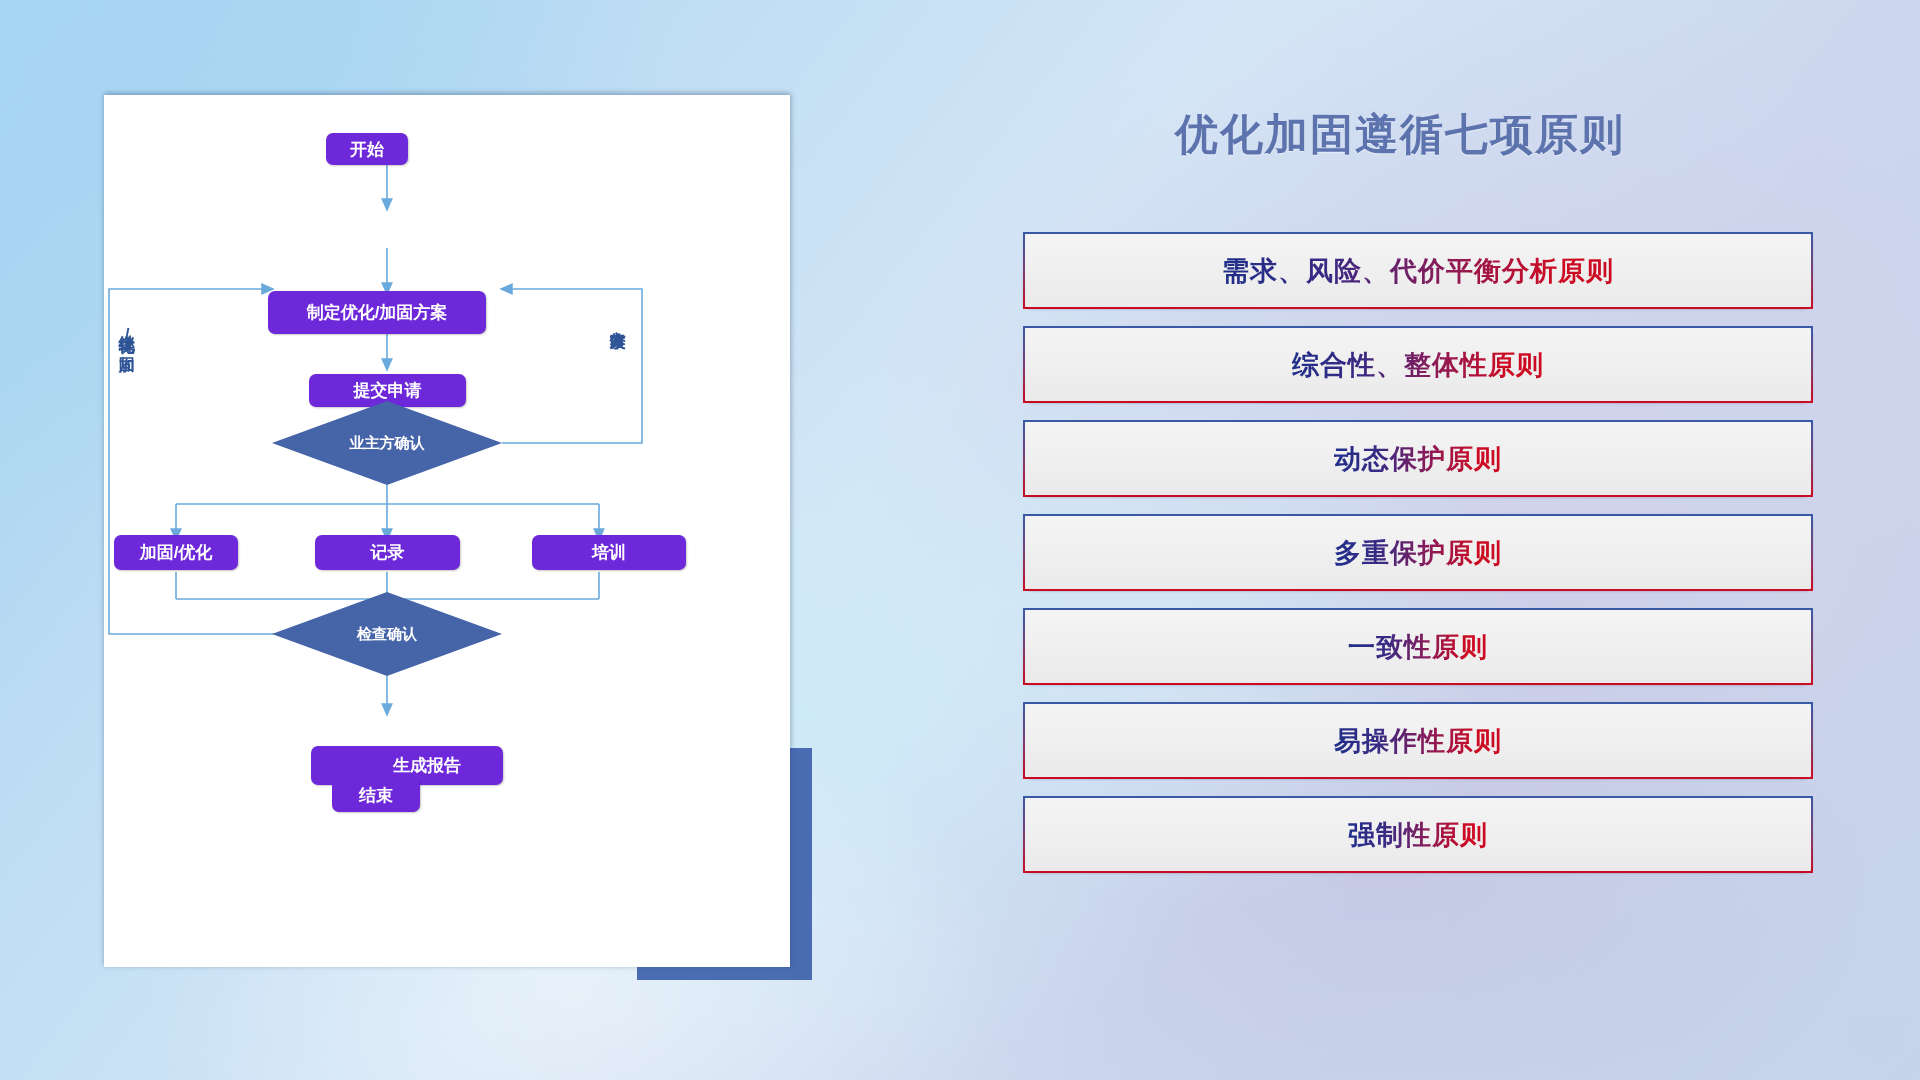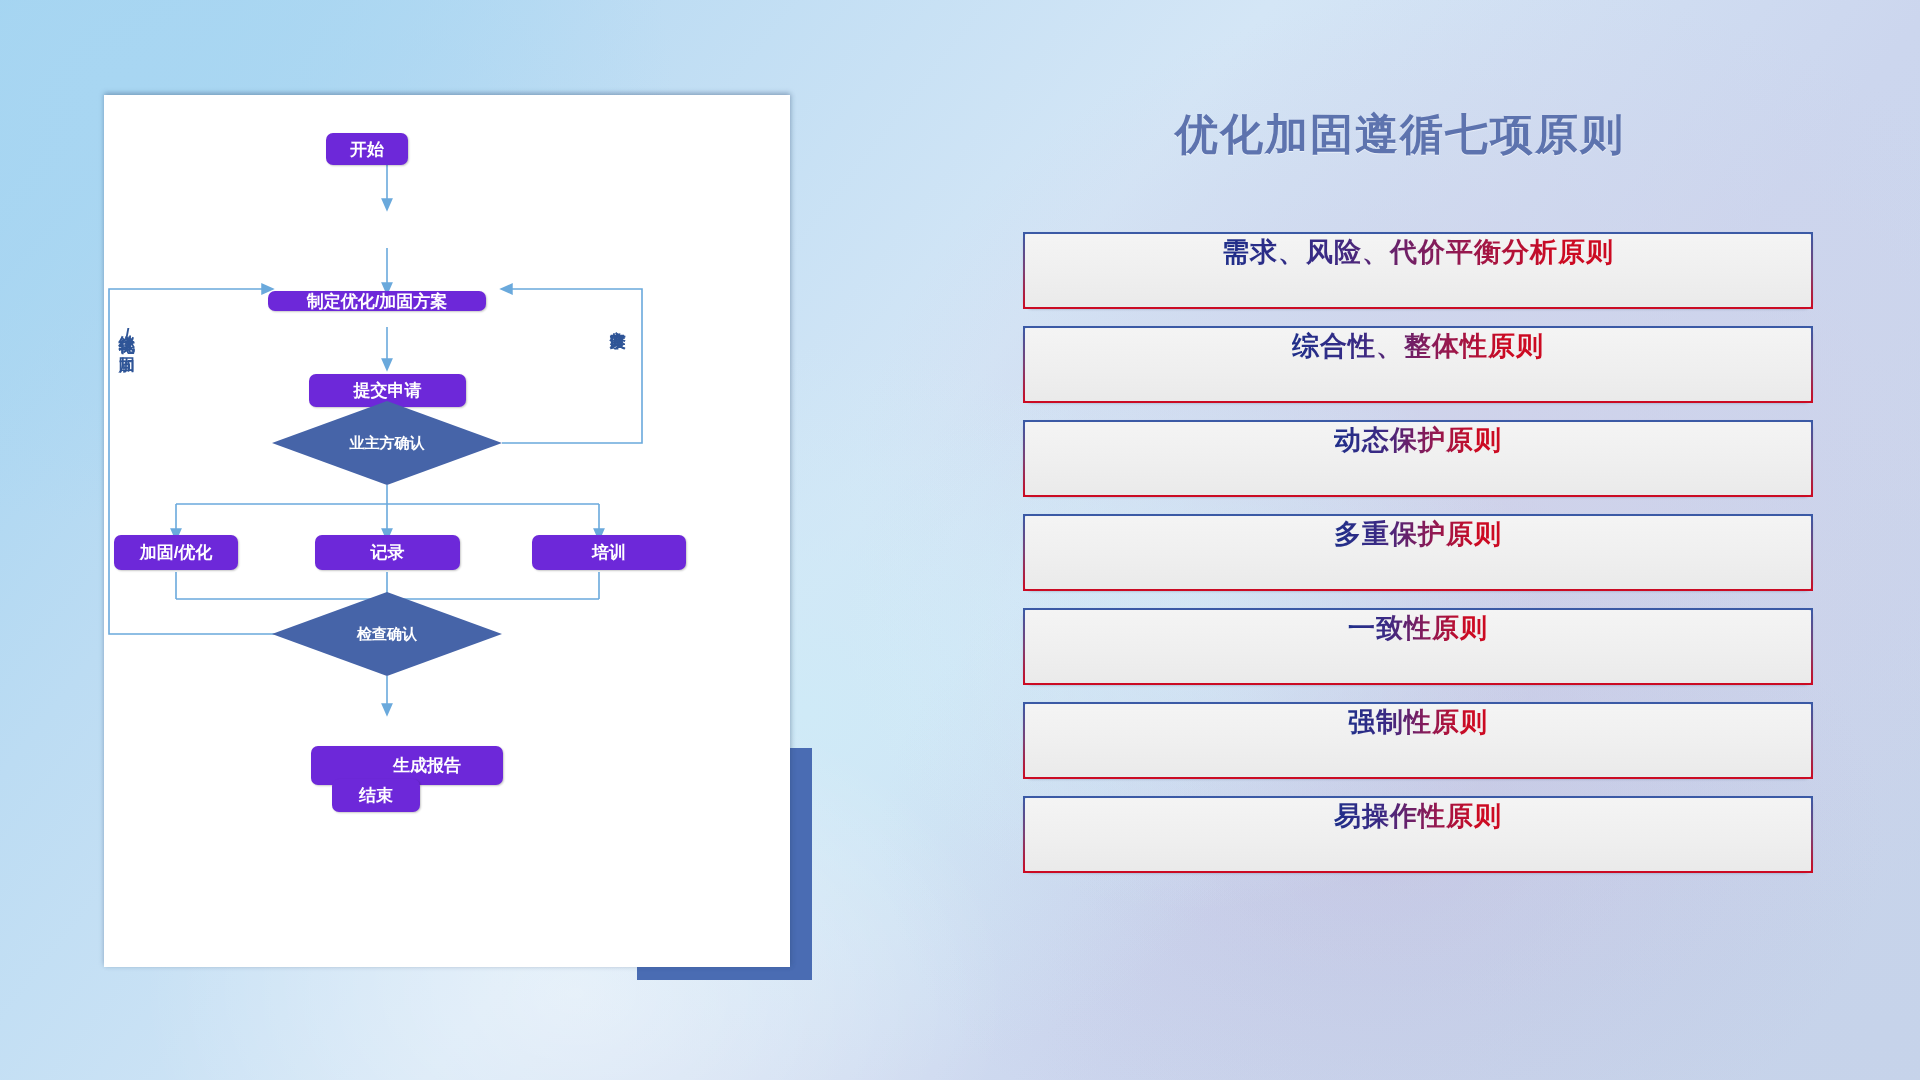--- a/index.html
+++ b/index.html
@@ -56,21 +56,21 @@
   .plist{position:absolute;left:1023px;top:232px;width:790px;}
   .pbox{position:relative;height:73px;margin-bottom:17px;
     background:linear-gradient(180deg,#f4f4f4 0%,#efefef 55%,#eaeaea 100%);
     border-radius:9px;
     border-top:2.5px solid #3a5aa6;
     border-bottom:2.5px solid #cc0a22;
     border-left:2.5px solid;
     border-right:2.5px solid;
     border-image:linear-gradient(180deg,#3a5aa6 0%,#7b3f74 50%,#cc0a22 100%) 1 stretch;
     box-shadow:0 1px 2px rgba(60,80,120,.20);
-    display:flex;align-items:flex-start;justify-content:center;}
+    display:flex;align-items:center;justify-content:center;}
   .pbox .ptxt{font-size:27px;font-weight:bold;letter-spacing:1px;
     background:linear-gradient(90deg,#1f2f8a 0%,#3b2a84 28%,#8e1a55 58%,#cc0a22 85%);
     -webkit-background-clip:text;background-clip:text;color:transparent;
     -webkit-text-fill-color:transparent;}
 </style>
 </head>
 <body>
 
 <div id="bg"></div>
 <div id="bg2"></div>
@@ -117,21 +117,21 @@
 
         <path d="M283,653 L283,680" marker-end="url(#ar)"></path>
       </g>
     </svg>
 
     <div class="node" style="left:222px;top:38px;width:82px;height:32px;">
       <span>开始</span>
     </div>
 
 
-    <div class="node" style="left:164px;top:196px;width:218px;height:20px;">
+    <div class="node" style="left:164px;top:196px;width:218px;height:43px;">
       <span>制定优化/加固方案</span>
     </div>
 
     <div class="node" style="left:205px;top:279px;width:157px;height:33px;">
       <span>提交申请</span>
     </div>
 
     <div class="dia" style="left:168px;top:306px;width:230px;height:84px;">
       <span>业主方确认</span>
     </div>
@@ -185,20 +185,20 @@
 
   <div class="pbox">
     <span class="ptxt">多重保护原则</span>
   </div>
 
   <div class="pbox">
     <span class="ptxt">一致性原则</span>
   </div>
 
   <div class="pbox">
+    <span class="ptxt">易操作性原则</span>
+  </div>
+
+  <div class="pbox">
     <span class="ptxt">强制性原则</span>
   </div>
 
-  <div class="pbox">
-    <span class="ptxt">易操作性原则</span>
-  </div>
-
 </div>
 
 </body></html>

